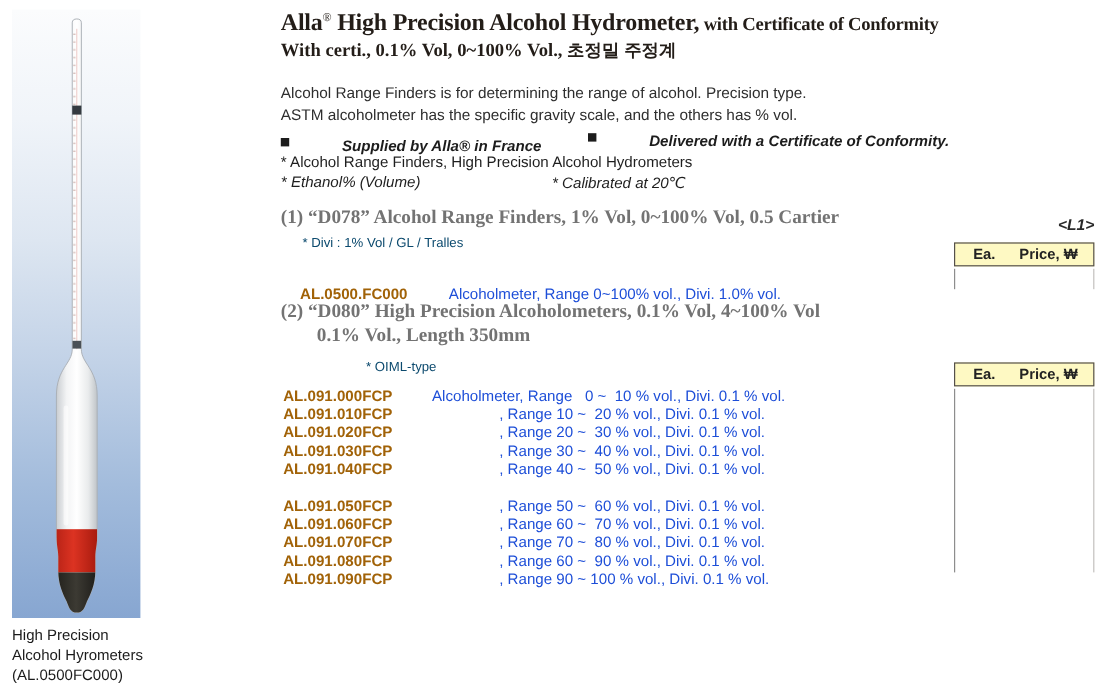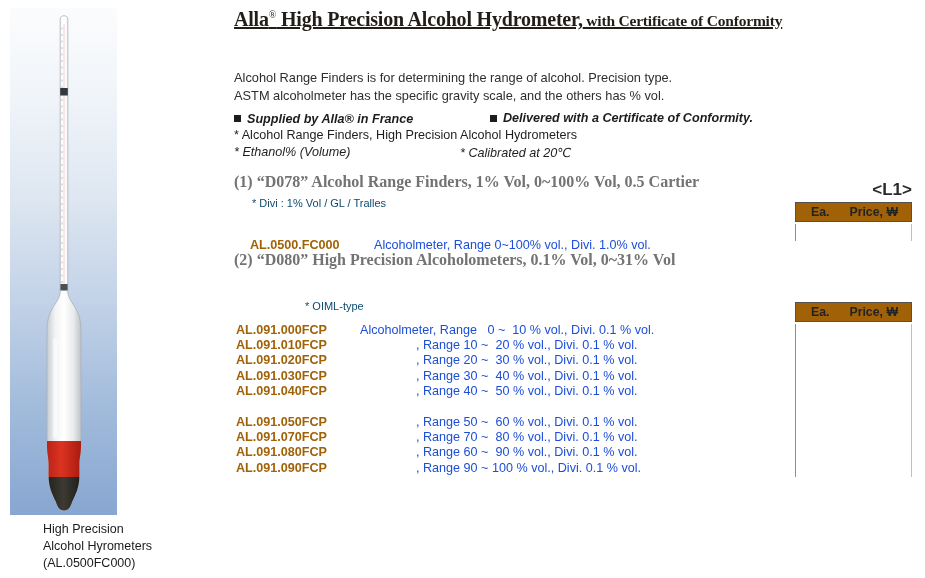--- a/index.html
+++ b/index.html
@@ -16,46 +16,46 @@
   .photo {
     position: absolute; left: 10px; top: 8px;
     width: 107px; height: 507px;
     background: linear-gradient(180deg,
       #fbfcfd 0%, #f0f4f9 18%, #dde6f1 38%,
       #c2d2e7 58%, #a3bcdc 78%, #87a6d1 100%);
   }
   .photo svg { display:block; width:107px; height:507px; }
   .caption {
     position: absolute; left: 10px; top: 521px;
-    font-size: 12.5px; line-height: 17px; color: #1b1b1b; margin-left: 33px;
+    font-size: 12.5px; line-height: 17px; color: #1b1b1b;
   }
   
   .title {
     position: absolute; left: 234px; top: 8px;
     font-family: "Liberation Serif", "DejaVu Serif", serif;
     font-weight: bold; color: #231d18;
-    font-size: 20px; letter-spacing: -0.2px; white-space: nowrap; text-decoration: underline;
+    font-size: 20px; letter-spacing: -0.2px; white-space: nowrap;
   }
   .title .reg { font-size: 10px; vertical-align: super; font-weight: normal; }
   .title .t-small { font-size: 15.5px; }
   .subtitle {
     position: absolute; left: 234px; top: 33px;
     font-family: "Liberation Serif", "DejaVu Serif", serif;
     font-weight: bold; color: #231d18;
     font-size: 15.5px; white-space: nowrap;
   }
   .subtitle .kr { font-family: "Liberation Sans", sans-serif; font-size: 14.5px; }
   
   .intro {
     position: absolute; left: 234px; top: 69px;
     font-size: 12.8px; line-height: 18px; color: #2e2e2e; white-space: nowrap;
   }
   
   .features-row { position: absolute; left: 234px; top: 111px; width: 600px; font-size: 12.6px; }
-  .feature { display: inline-flex; align-items: center; font-weight: bold; font-style: italic; color: #1c1c1c; white-space: nowrap; }
+  .feature { display: inline-flex; font-weight: bold; font-style: italic; color: #1c1c1c; white-space: nowrap; gap: 38px; }
   .feature-right { position: absolute; left: 224px; top: 0; padding-left: 32px; }
   .sq { display:inline-block; width: 7px; height: 7px; background:#1c1c1c; margin-right: 6px; flex: none; }
   .note  { position: absolute; left: 234px; top: 128px; font-size: 12.6px; color: #1e1e1e; white-space: nowrap; }
   .note-row { position: absolute; left: 234px; top: 145px; font-size: 12.6px; color: #1e1e1e; white-space: nowrap; font-style: italic; }
   .note-row .right-col { position: absolute; left: 226px; top: 0; white-space: nowrap; }
   
   .sec-heading {
     position: absolute;
     font-family: "Liberation Serif", "DejaVu Serif", serif;
     font-weight: bold; color: #737373;
@@ -70,27 +70,27 @@
   
   .prod-row-single { position: absolute; left: 236px; top: 224px; font-size: 12.6px; white-space: pre; }
   .prod-table { position: absolute; left: 236px; top: 323px; font-size: 12.6px; }
   .prod-table .group2 { margin-top: 16px; }
   .prod-row { line-height: 15.2px; white-space: pre; }
   .code { display: inline-block; width: 124px; font-weight: bold; color: #a16207; }
   .desc { color: #1d4ed8; white-space: pre; }
   
   .l1-label {
     position: absolute; left: 794px; top: 180px; width: 118px;
-    text-align: right; font-weight: bold; font-size: 17px; color: #2a2a2a;
+    text-align: right; font-weight: bold; font-size: 13px; color: #2a2a2a; font-style: italic;
   }
   .price-table { position: absolute; left: 795px; width: 117px; }
   .pt1 { top: 202px; }
   .pt2 { top: 302px; }
   .pt-header {
-    height: 20px; border: 1.5px solid #55504b; background: #a16207;
+    height: 20px; border: 1.5px solid #55504b; background: #fef9c3;
     display: flex; align-items: center; justify-content: space-between;
     padding: 0 13px 0 15px;
     font-weight: bold; font-size: 12.3px; color: #232323;
   }
   .pt-cell { border-left: 1px solid #8d8d8d; border-right: 1px solid #c2c0be; margin-top: 2px; }
   .pt1 .pt-cell { height: 17px; }
   .pt2 .pt-cell { height: 153px; }
 </style>
 </head>
 <body>
@@ -147,20 +147,23 @@
 
   <div class="caption">
     <div>High Precision</div>
     <div>Alcohol Hyrometers</div>
     <div>(AL.0500FC000)</div>
   </div>
 
   <h1 class="title">
     <span>Alla</span><sup class="reg">®</sup><span> High Precision Alcohol Hydrometer,</span><span class="t-small"> with Certificate of Conformity</span>
   </h1>
+  <div class="subtitle">
+    <span>With certi., 0.1% Vol, 0~100% Vol., </span><span class="kr">초정밀 주정계</span>
+  </div>
 
   <p class="intro">
     <span>Alcohol Range Finders is for determining the range of alcohol. Precision type.</span><br>
     <span>ASTM alcoholmeter has the specific gravity scale, and the others has % vol.</span>
   </p>
 
   <div class="features-row">
     <span class="feature">
       <span class="sq"></span>
       <span>Supplied by Alla® in France</span>
@@ -176,34 +179,36 @@
     <span class="right-col">* Calibrated at 20℃</span>
   </div>
 
   <h2 class="sec-heading sec1-heading">(1) “D078” Alcohol Range Finders, 1% Vol, 0~100% Vol, 0.5 Cartier</h2>
   <div class="subnote sec1-note">* Divi : 1% Vol / GL / Tralles</div>
   <div class="prod-row-single">
     <span class="code">AL.0500.FC000</span><span class="desc">Alcoholmeter, Range 0~100% vol., Divi. 1.0% vol.</span>
   </div>
 
   <h2 class="sec-heading sec2-heading">
-    <span>(2) “D080” High Precision Alcoholometers, 0.1% Vol, 0~31% Vol</span>
+    <span>(2) “D080” High Precision Alcoholometers, 0.1% Vol, 4~100% Vol</span>
+    <span class="line2">0.1% Vol., Length 350mm</span>
   </h2>
   <div class="subnote sec2-note">* OIML-type</div>
 
   <div class="prod-table">
     <div class="group1">
       <div class="prod-row"><span class="code">AL.091.000FCP</span><span class="desc">Alcoholmeter, Range   0 ~  10 % vol., Divi. 0.1 % vol.</span></div>
       <div class="prod-row"><span class="code">AL.091.010FCP</span><span class="desc">                , Range 10 ~  20 % vol., Divi. 0.1 % vol.</span></div>
       <div class="prod-row"><span class="code">AL.091.020FCP</span><span class="desc">                , Range 20 ~  30 % vol., Divi. 0.1 % vol.</span></div>
       <div class="prod-row"><span class="code">AL.091.030FCP</span><span class="desc">                , Range 30 ~  40 % vol., Divi. 0.1 % vol.</span></div>
       <div class="prod-row"><span class="code">AL.091.040FCP</span><span class="desc">                , Range 40 ~  50 % vol., Divi. 0.1 % vol.</span></div>
     </div>
     <div class="group2">
       <div class="prod-row"><span class="code">AL.091.050FCP</span><span class="desc">                , Range 50 ~  60 % vol., Divi. 0.1 % vol.</span></div>
+      <div class="prod-row"><span class="code">AL.091.060FCP</span><span class="desc">                , Range 60 ~  70 % vol., Divi. 0.1 % vol.</span></div>
       <div class="prod-row"><span class="code">AL.091.070FCP</span><span class="desc">                , Range 70 ~  80 % vol., Divi. 0.1 % vol.</span></div>
       <div class="prod-row"><span class="code">AL.091.080FCP</span><span class="desc">                , Range 60 ~  90 % vol., Divi. 0.1 % vol.</span></div>
       <div class="prod-row"><span class="code">AL.091.090FCP</span><span class="desc">                , Range 90 ~ 100 % vol., Divi. 0.1 % vol.</span></div>
     </div>
   </div>
 
   <div class="l1-label">&lt;L1&gt;</div>
 
   <div class="price-table pt1">
     <div class="pt-header">

